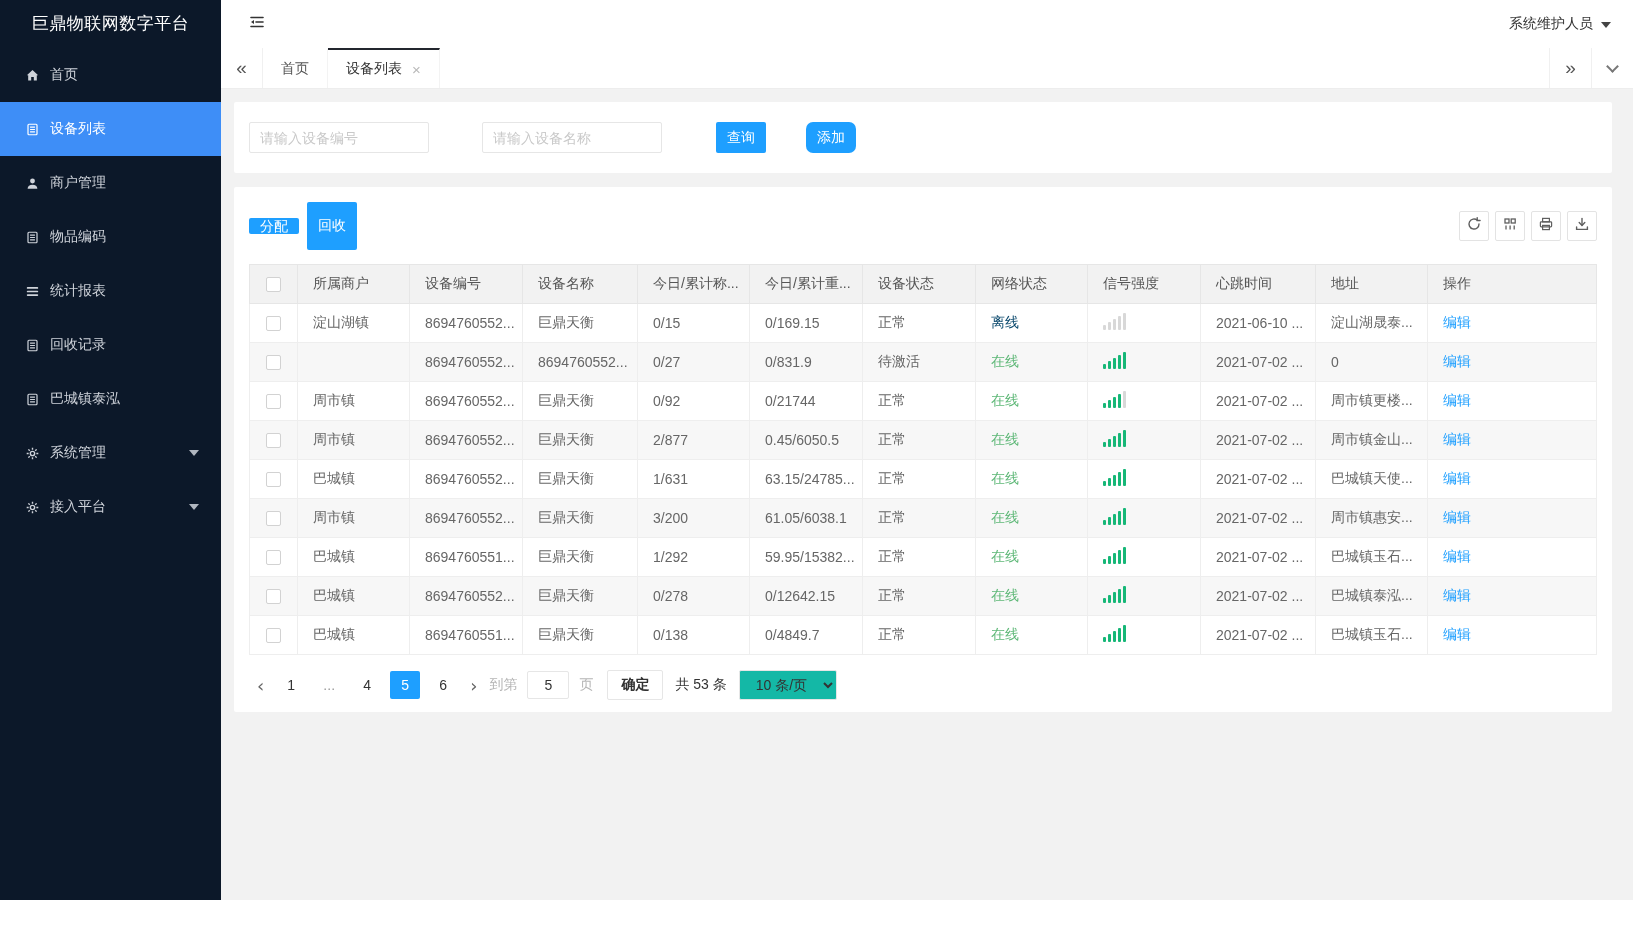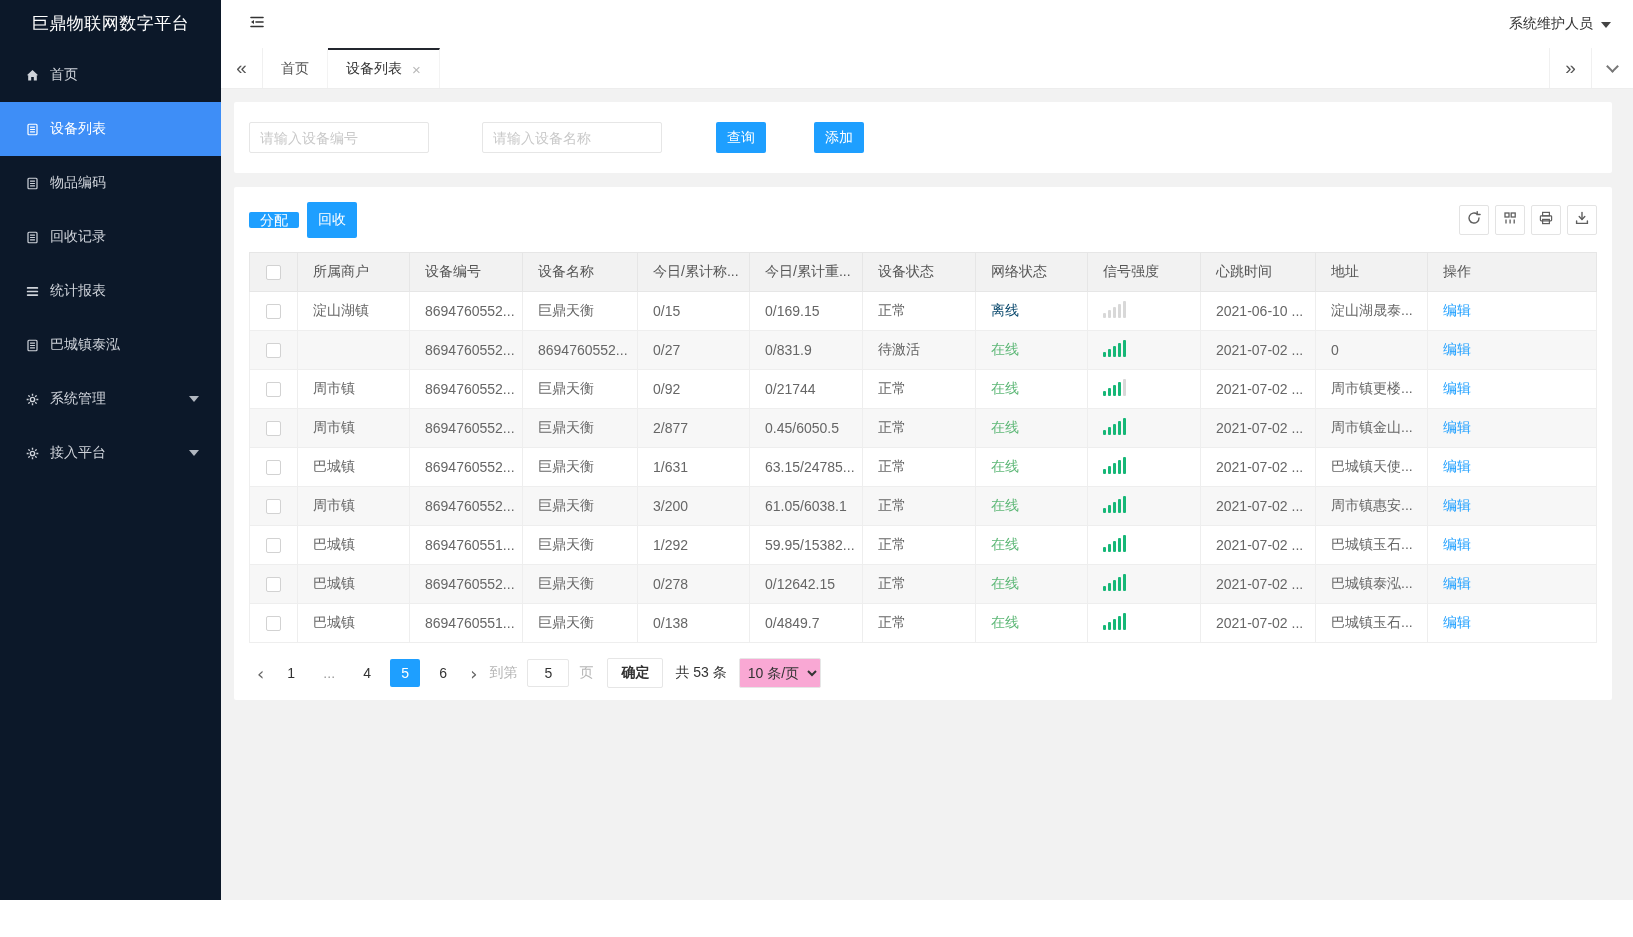--- a/index.html
+++ b/index.html
@@ -38,27 +38,27 @@
   .content { flex:1; background:#f2f2f2; padding:13px 21px 0 13px; overflow:hidden; }
   .card { background:#fff; border-radius:2px; }
 
   
   .search-card { padding:20px 15px; display:flex; align-items:center;gap:28px; }
   .s-input { width:180px; height:31px; border:1px solid #e6e6e6; border-radius:2px; padding:0 10px; font-size:14px; color:#666; outline:none; font-family:inherit; }
   .s-input::placeholder { color:#c9c9c9; }
   .gap25 { margin-left:25px; }
   .btn { height:31px; padding:0 11px; background:#1e9fff; color:#fff; border:none; border-radius:2px; font-size:14px; cursor:pointer; font-family:inherit; }
   .btn.query { margin-left:26px; }
-  .btn.add { margin-left:20px; }
+  .btn.add { margin-left:12px;border-radius:7px; }
 
   
   .table-card { margin-top:14px; padding:15px 15px 12px 15px; }
   .actions { display:flex; align-items:center; }
   .btn.assign { height:16px; }
-  .btn.recycle { height:36px; margin-left:8px; }
+  .btn.recycle { height:48px; margin-left:8px; }
   .icon-group { margin-left:auto; display:flex; }
   .icon-btn { width:30px; height:30px; margin-left:6px; border:1px solid #e3e3e3; border-radius:2px; background:#fff; color:#5f5f5f; display:flex; align-items:center; justify-content:center; cursor:pointer; }
   .icon-btn svg { width:16px; height:16px; }
 
   table { width:100%; margin-top:14px; border-collapse:collapse; table-layout:fixed; font-size:14px; }
   th { background:#f2f2f2; font-weight:400; color:#555; text-align:left; padding:10px 15px; border:1px solid #e6e6e6; white-space:nowrap; overflow:hidden; }
   td { color:#666; padding:9px 15px; border:1px solid #eeeeee; white-space:nowrap; overflow:hidden; background:#fff; }
   tbody tr:nth-child(even) td { background:#f7f7f7; }
   th.cbcol, td.cbcol { text-align:center; padding:9px 6px; }
   .cb { display:inline-block; width:15px; height:15px; border:1px solid #d2d2d2; border-radius:2px; background:#fff; vertical-align:middle; cursor:pointer; }
@@ -72,21 +72,21 @@
   
   .pager { margin-top:15px; display:flex; align-items:center; font-size:14px; color:#333; }
   .pg-arrow { font-size:18px; color:#666; padding:0 8px; cursor:pointer; font-family:"DejaVu Sans",sans-serif; }
   .pg-num { min-width:30px; height:28px; line-height:28px; text-align:center; margin:0 4px; border-radius:2px; color:#333; cursor:pointer; }
   .pg-num.active { background:#1e9fff; color:#fff; cursor:default; }
   .pg-num.ellipsis { color:#999; cursor:default; }
   .pg-goto { color:#b5b5b5; margin:0 4px; }
   .pg-input { width:42px; height:28px; border:1px solid #e6e6e6; border-radius:2px; text-align:center; font-size:14px; color:#333; margin:0 6px; outline:none; font-family:inherit; }
   .pg-confirm { height:30px; padding:0 13px; margin:0 12px 0 10px; background:#fff; border:1px solid #e6e6e6; border-radius:2px; font-size:14px; font-weight:700; color:#333; cursor:pointer; font-family:inherit; }
   .pg-total { color:#333; margin-right:12px; }
-  .pg-size { height:30px; border:1px solid #e6e6e6; border-radius:2px; background:#f9a8d4; font-size:14px; color:#333; padding:0 4px; outline:none; font-family:inherit; cursor:pointer; }
+  .pg-size { height:30px; border:1px solid #e6e6e6; border-radius:2px; background:#14b8a6; font-size:14px; color:#333; padding:0 12px; outline:none; font-family:inherit; cursor:pointer; }
 </style>
 </head>
 <body>
 
 <div class="page">
 
   <aside class="sidebar">
     <div class="logo">巨鼎物联网数字平台</div>
     <nav id="sidebar-menu">
         <div class="menu-item">
@@ -101,43 +101,52 @@
           <span class="micon">
             <svg viewBox="0 0 16 16" fill="none" stroke="currentColor" stroke-width="1.3">
               <rect x="3.2" y="2.4" width="9.6" height="11.2" rx="1"></rect>
               <path d="M5.4 5.4h5.2M5.4 8h5.2M5.4 10.6h5.2"></path>
             </svg>
           </span>
           <span>设备列表</span>
         </div>
         <div class="menu-item">
           <span class="micon">
+            <svg viewBox="0 0 16 16">
+              <circle cx="8" cy="5.3" r="2.6" fill="currentColor"></circle>
+              <path d="M2.8 13.6 C2.8 10.7 5 9.2 8 9.2 C11 9.2 13.2 10.7 13.2 13.6 Z" fill="currentColor"></path>
+            </svg>
+          </span>
+          <span>商户管理</span>
+        </div>
+        <div class="menu-item">
+          <span class="micon">
             <svg viewBox="0 0 16 16" fill="none" stroke="currentColor" stroke-width="1.3">
               <rect x="3.2" y="2.4" width="9.6" height="11.2" rx="1"></rect>
               <path d="M5.4 5.4h5.2M5.4 8h5.2M5.4 10.6h5.2"></path>
             </svg>
           </span>
           <span>物品编码</span>
         </div>
         <div class="menu-item">
           <span class="micon">
+            <svg viewBox="0 0 16 16" stroke="currentColor" stroke-width="1.8" stroke-linecap="round">
+              <path d="M2.8 4.2h10.4M2.8 8h10.4M2.8 11.8h10.4"></path>
+            </svg>
+          </span>
+          <span>统计报表</span>
+        </div>
+        <div class="menu-item">
+          <span class="micon">
             <svg viewBox="0 0 16 16" fill="none" stroke="currentColor" stroke-width="1.3">
               <rect x="3.2" y="2.4" width="9.6" height="11.2" rx="1"></rect>
               <path d="M5.4 5.4h5.2M5.4 8h5.2M5.4 10.6h5.2"></path>
             </svg>
           </span>
           <span>回收记录</span>
-        </div>
-        <div class="menu-item">
-          <span class="micon">
-            <svg viewBox="0 0 16 16" stroke="currentColor" stroke-width="1.8" stroke-linecap="round">
-              <path d="M2.8 4.2h10.4M2.8 8h10.4M2.8 11.8h10.4"></path>
-            </svg>
-          </span>
-          <span>统计报表</span>
         </div>
         <div class="menu-item">
           <span class="micon">
             <svg viewBox="0 0 16 16" fill="none" stroke="currentColor" stroke-width="1.3">
               <rect x="3.2" y="2.4" width="9.6" height="11.2" rx="1"></rect>
               <path d="M5.4 5.4h5.2M5.4 8h5.2M5.4 10.6h5.2"></path>
             </svg>
           </span>
           <span>巴城镇泰泓</span>
         </div>

